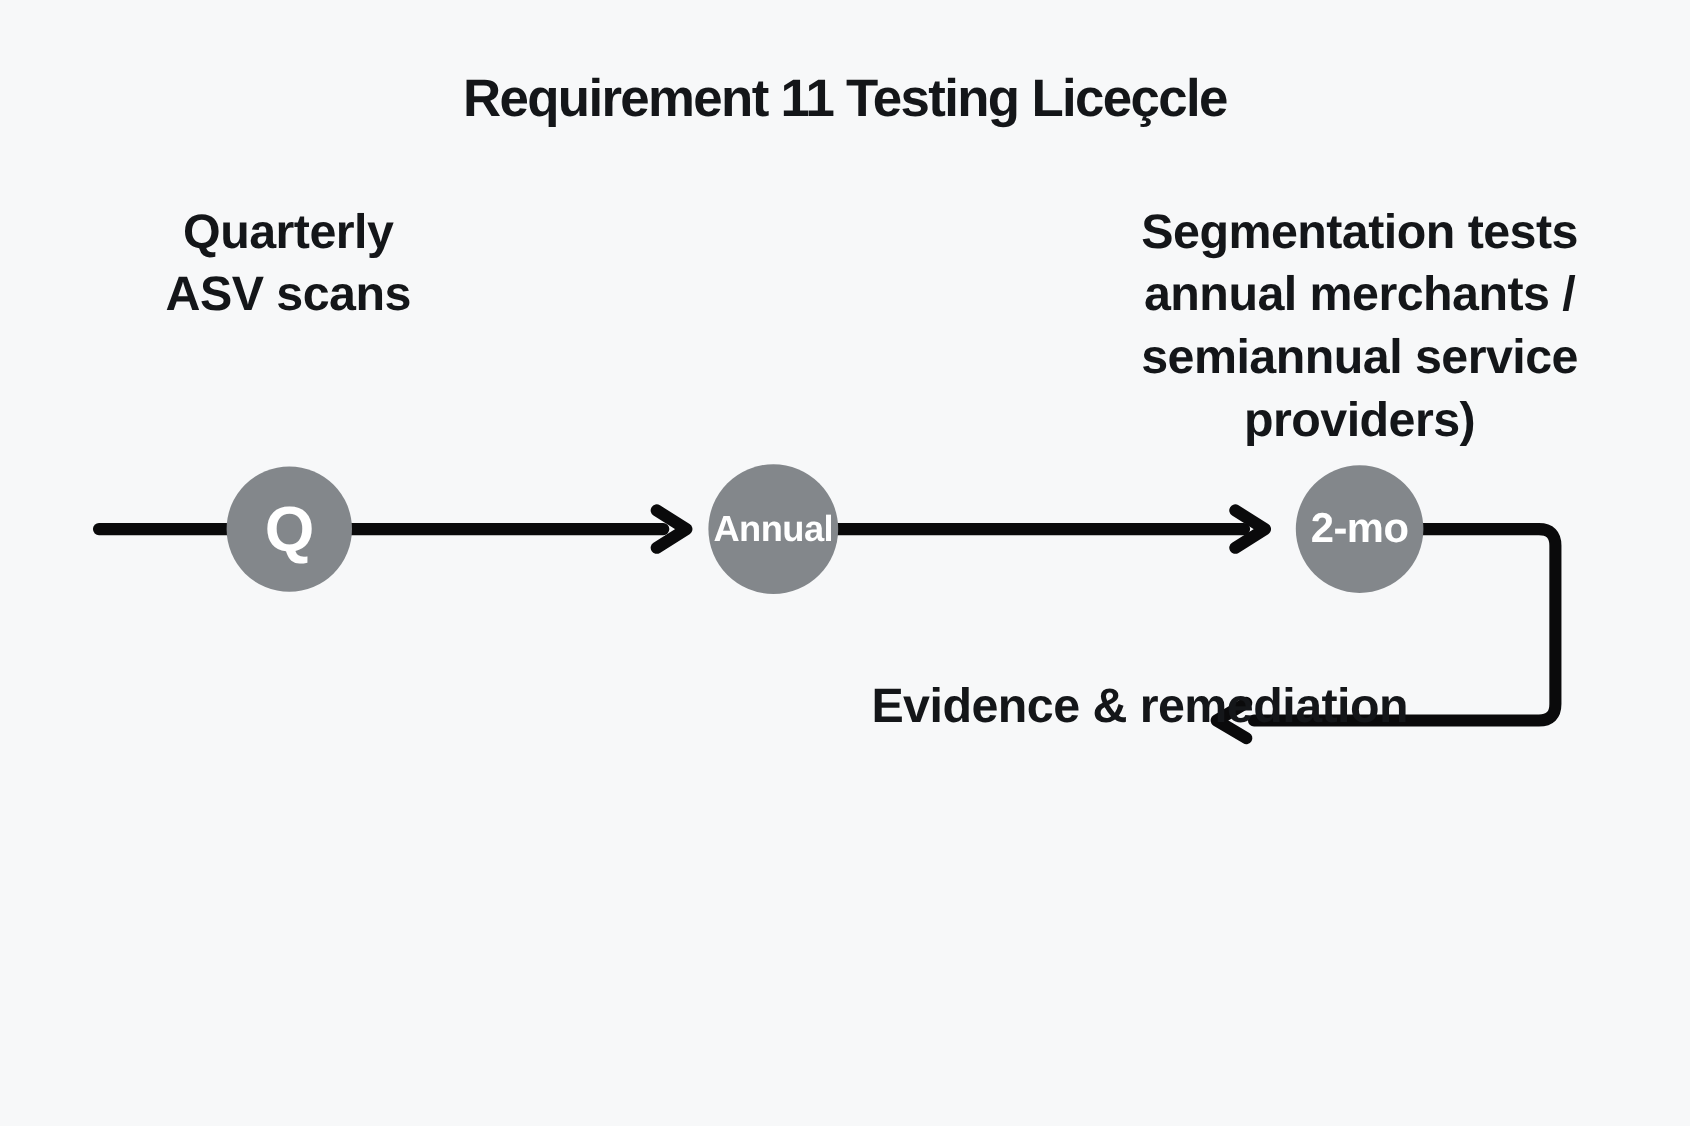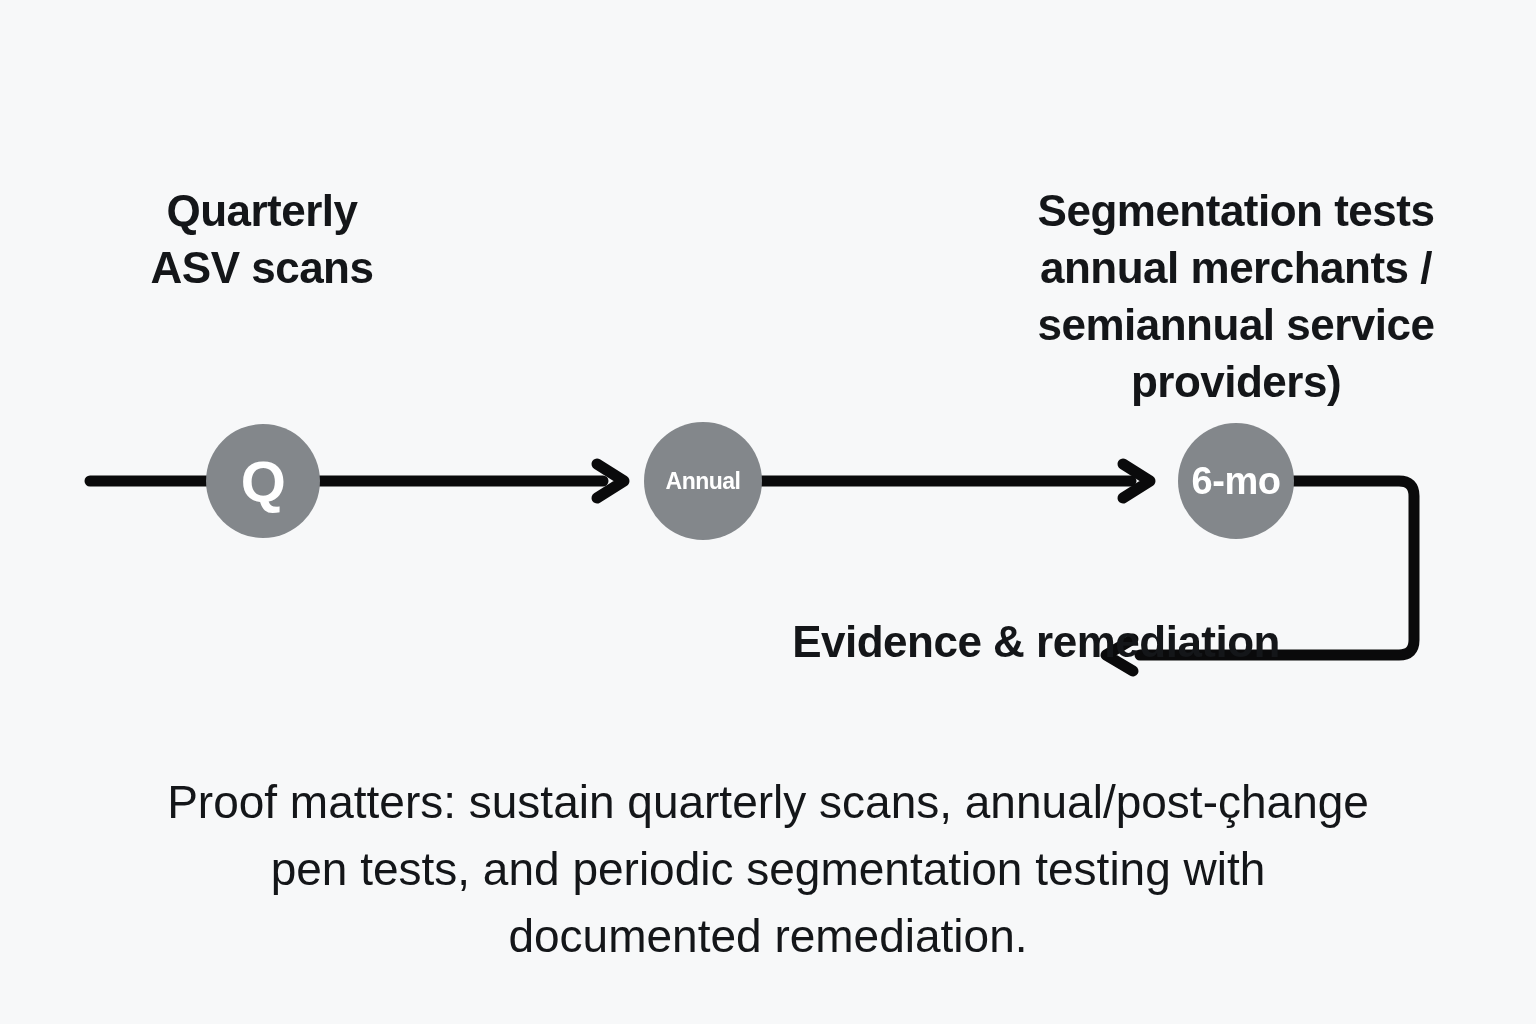--- a/index.html
+++ b/index.html
@@ -62,21 +62,21 @@
     border-radius:50%;
     background:var(--node-fill);
     color:var(--node-text);
     display:flex;
     align-items:center;
     justify-content:center;
     font-weight:700;
     letter-spacing:-0.5px;
   }
   .n1{left:206px; top:424px; width:114px; height:114px; font-size:58px;}
-  .n2{left:644px; top:422px; width:118px; height:118px; font-size:23px;align-items:center;}
+  .n2{left:644px; top:422px; width:118px; height:118px; font-size:33px;align-items:center;}
   .n3{left:1178px;top:423px; width:116px; height:116px; font-size:38px;}
   .return-label{
     position:absolute;
     top:617px; left:300px; width:980px;
     text-align:right;
     font-size:44px;
     font-weight:700;
     letter-spacing:-0.5px;
     color:var(--text);
   }
@@ -89,20 +89,21 @@
     line-height:67px;
     white-space:pre-line;
     color:var(--text);
   }
 </style>
 </head>
 <body>
 
 <div class="canvas">
 
+  <div class="title">Requirement 11 Testing Liceçcle</div>
 
   <div class="stage-label s1">Quarterly
 ASV scans</div>
   <div class="stage-label s3">Segmentation tests
 annual merchants /
 semiannual service
 providers)</div>
 
   <svg class="arrows" viewBox="0 0 1536 1024" aria-hidden="true">
     <path d="M 90 481 L 603 481"></path>
@@ -113,22 +114,19 @@
     <path d="M 1133 639 L 1106 655 L 1133 671"></path>
   </svg>
 
   <div class="node n1">
     <span>Q</span>
   </div>
   <div class="node n2">
     <span>Annual</span>
   </div>
   <div class="node n3">
-    <span>6-mo</span>
+    <span>2-mo</span>
   </div>
 
   <div class="return-label">Evidence &amp; remediation</div>
 
-  <div class="footer">Proof matters: sustain quarterly scans, annual/post-çhange
-pen tests, and periodic segmentation testing with
-documented remediation.</div>
 
 </div>
 
 </body></html>

